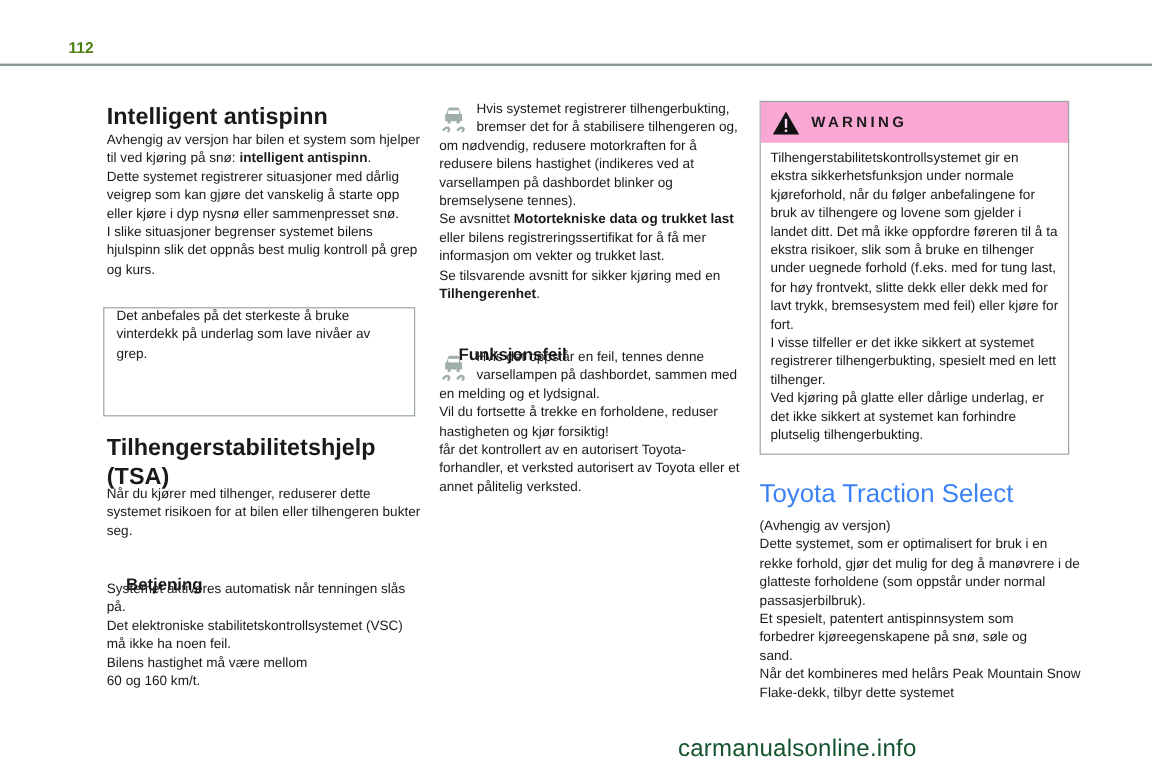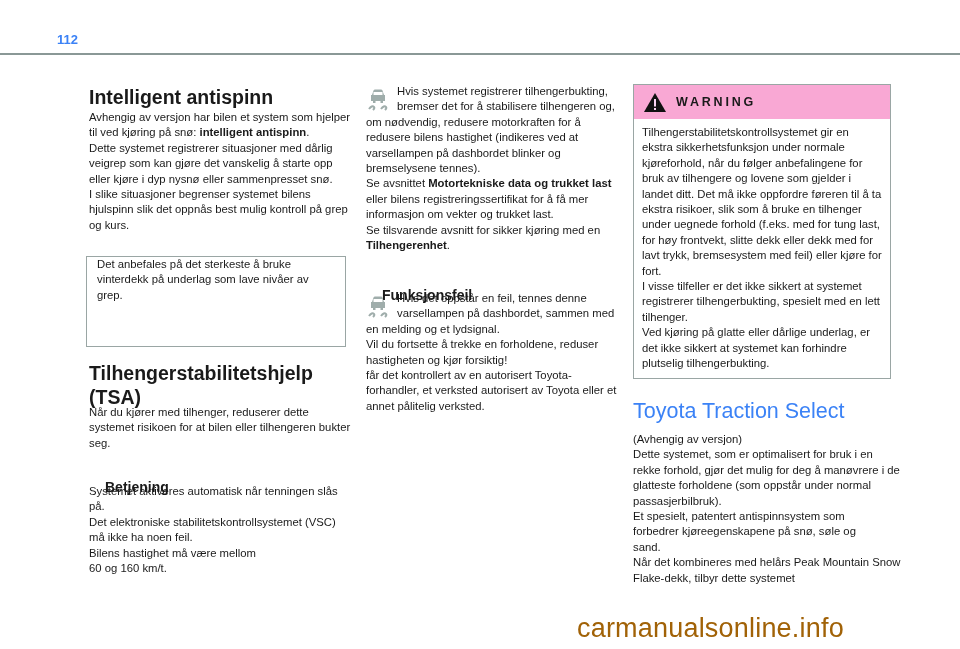--- a/index.html
+++ b/index.html
@@ -1,34 +1,34 @@
 <!DOCTYPE html>
 <html><head>
   <meta charset="utf-8">
   <style>
     html, body { margin: 0; padding: 0; }
     body { width: 960px; height: 649px; background: #ffffff; position: relative; overflow: hidden;
       font-family: "Liberation Sans", sans-serif; color: #1a1a1a; }
-    .page-num { position: absolute; left: 57px; top: 32px; font-size: 13px; font-weight: bold; color: #3b82f6; }
+    .page-num { position: absolute; left: 57px; top: 32px; font-size: 13px; font-weight: bold; color: #4d7c0f; }
     .top-rule { position: absolute; left: 0; top: 53px; width: 960px; height: 2px; background: #8a9896; }
     .col { position: absolute; top: 0; }
     .col1 { left: 89px; width: 256px; }
     .col2 { left: 370px; width: 250px; }
     .col3 { left: 623px; width: 270px; }
     p { margin: 0; font-size: 11.3px; line-height: 15.4px; }
     .h1 { position: absolute; font-size: 19.5px; font-weight: bold; margin: 0; line-height: 23px; }
     .h2 { position: absolute; font-size: 14px; font-weight: bold; margin: 16px; }
     .abs { position: absolute; }
     .box { position: absolute; border: 1px solid #9aa6a4; background: #fff; }
     .box-head { background: #f9a8d4; height: 33px; display: flex; align-items: center; padding-left: 9px; }
     .box-title { font-size: 12.5px; letter-spacing: 2.6px; margin-left: 9px; }
     .box-body { padding: 7px 10px 6px 10px; }
     .tts { position: absolute; font-size: 21.5px; color: #3b82f6; font-weight: normal; margin: 0; }
     .inline-icon { float: left; width: 26px; height: 26px; margin: 2px 6px 0 -1px; }
-    .wm { position: absolute; left: 577px; top: 613px; font-size: 27px; color: #a16207; letter-spacing: 0.2px; }
+    .wm { position: absolute; left: 565px; top: 613px; font-size: 20px; color: #14532d; letter-spacing: 0.2px; }
   </style>
 </head>
 <body>
 
 <div class="page-num">112</div>
 <div class="top-rule"></div>
 
 <div class="col col1">
   <h1 class="h1" style="top:86px;">Intelligent antispinn</h1>
   <div class="abs" style="top:110px; width:262px;">

